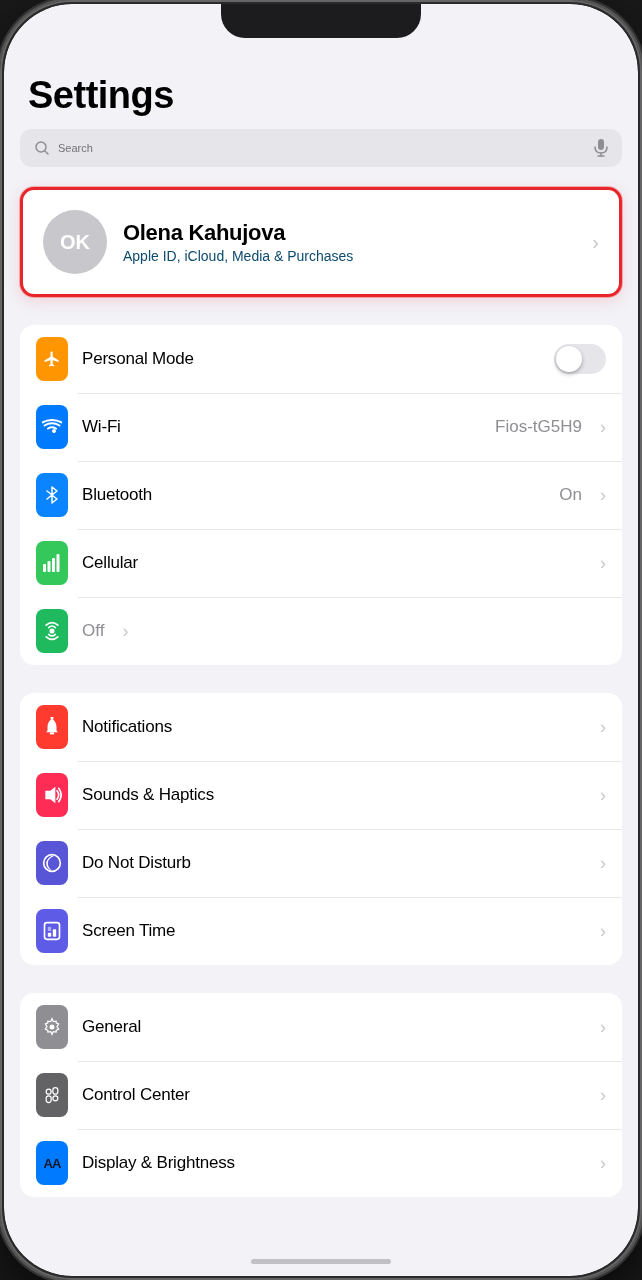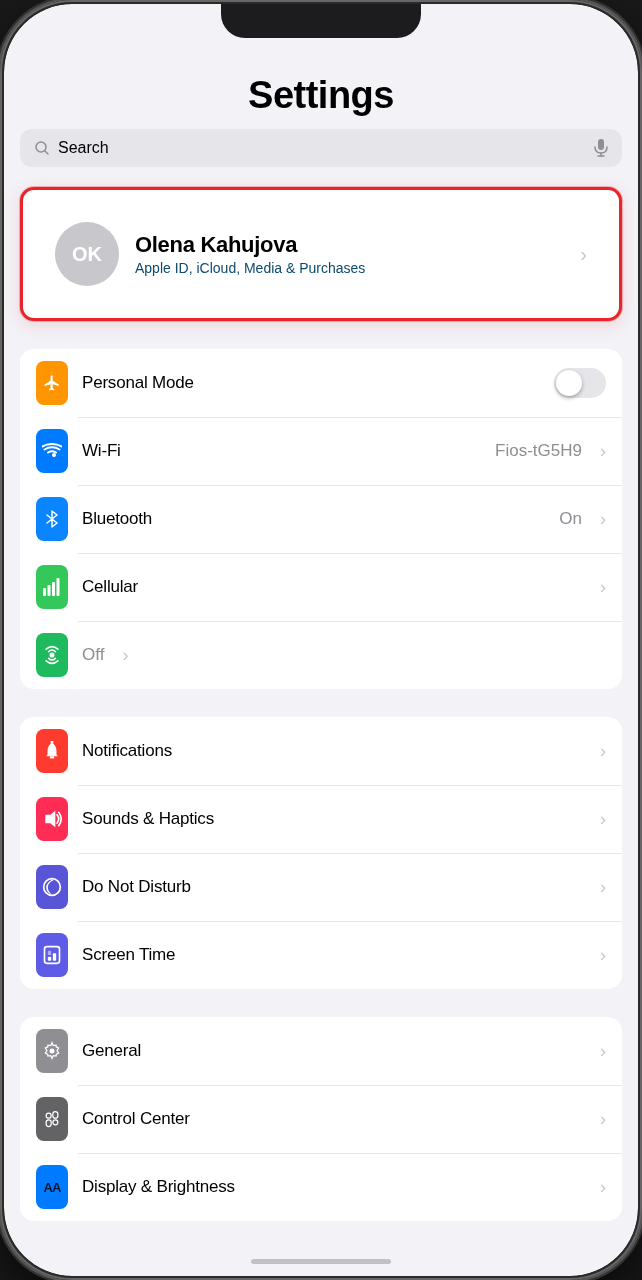--- a/index.html
+++ b/index.html
@@ -103,46 +103,45 @@
       padding-bottom: 40px;
     }
 
     
     .settings-title {
       font-size: 38px;
       font-weight: 700;
       color: #000;
       padding: 16px 24px 12px;
       letter-spacing: -0.5px;
-      text-align: center;
     }
 
     
     .search-bar {
       margin: 0 16px 20px;
       background: #e5e5ea;
       border-radius: 12px;
       display: flex;
       align-items: center;
       padding: 10px 14px;
       gap: 8px;
     }
 
     .search-bar-text {
-      font-size: 16px;
-      color: #000000;
+      font-size: 11px;
+      color: #737373;
       flex: 1;
     }
 
     
     .profile-section {
       margin: 0 16px 28px;
       background: #fff;
       border-radius: 14px;
-      padding: 32px;
+      padding: 20px;
       display: flex;
       align-items: center;
       gap: 16px;
       border: 3px solid #e8252a;
       position: relative;
       box-shadow: 0 0 0 1px rgba(232,37,42,0.3), 0 4px 16px rgba(232,37,42,0.15);
     }
 
     .profile-avatar {
       width: 64px;

